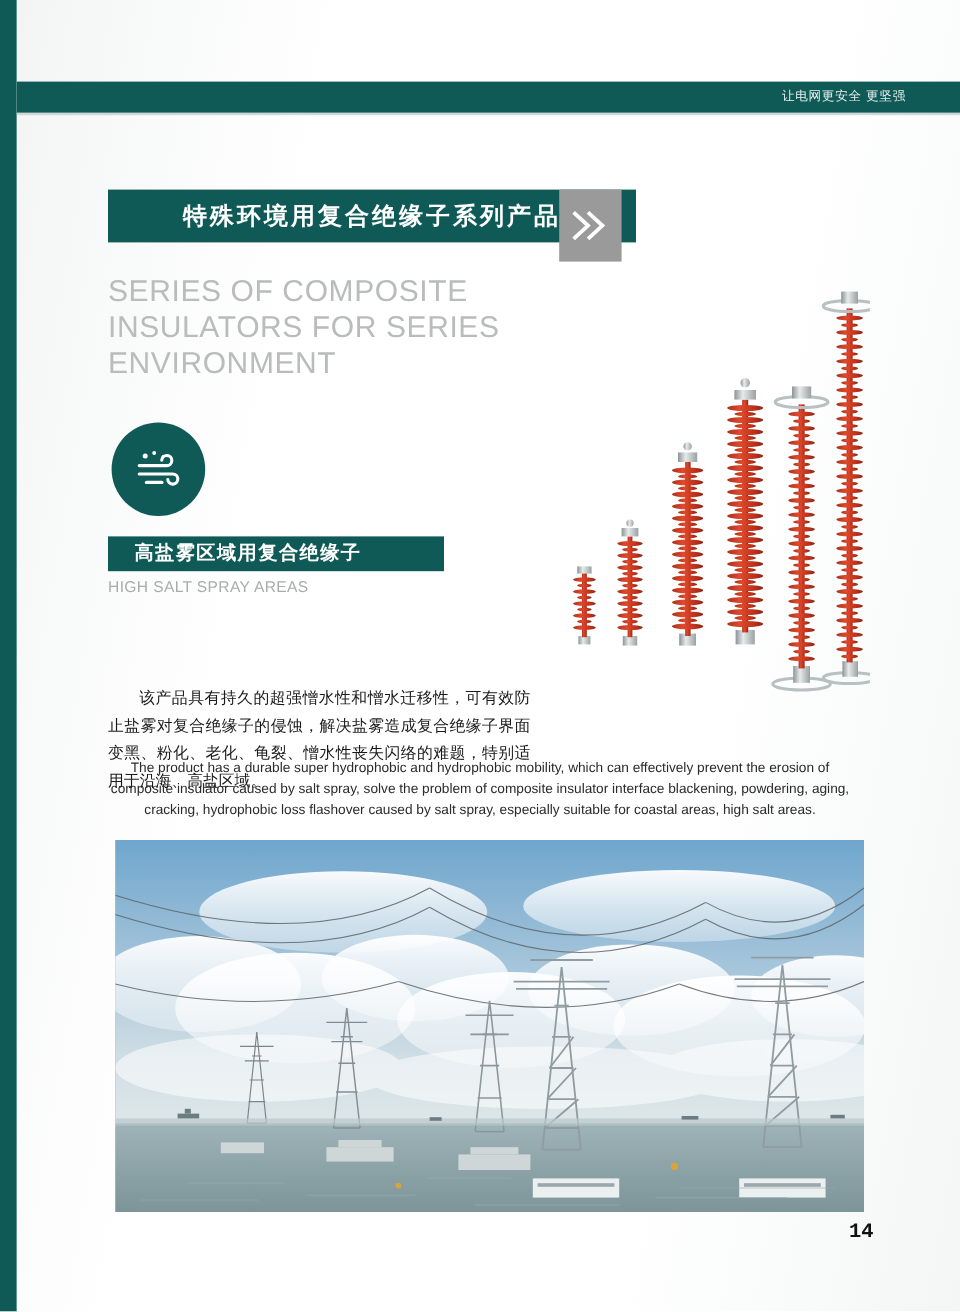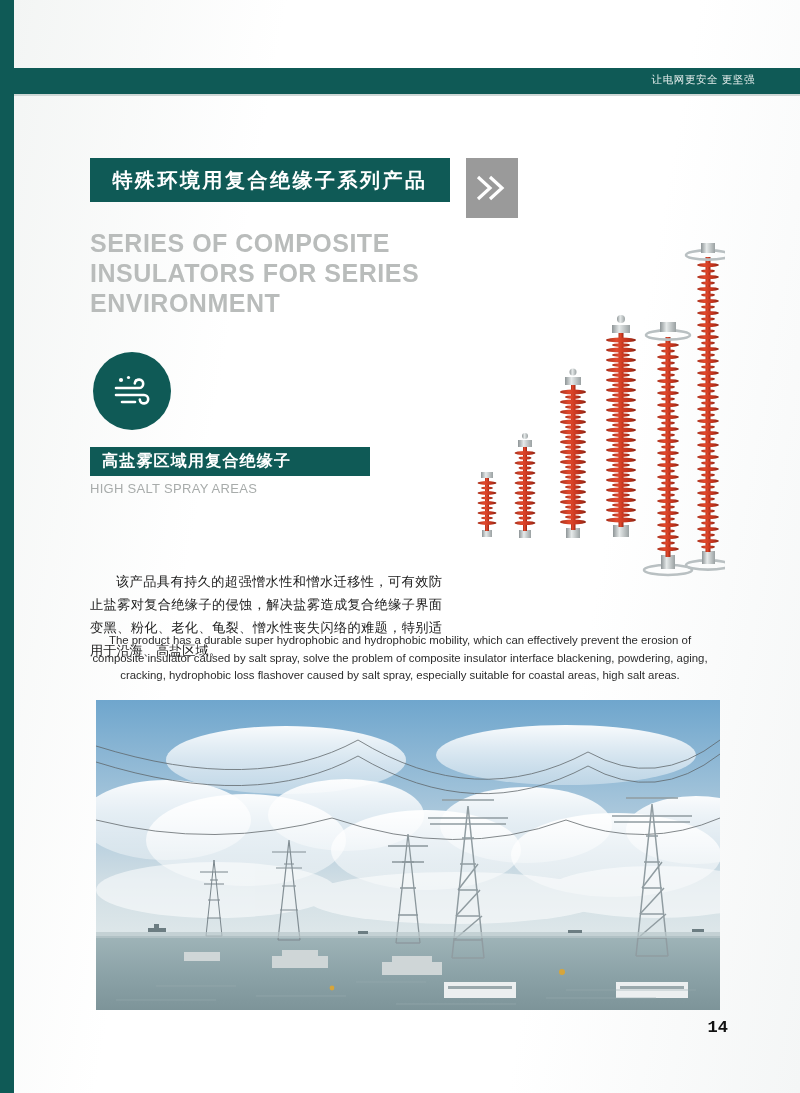--- a/index.html
+++ b/index.html
@@ -59,21 +59,21 @@
     width: 786px;
     height: 2px;
     background: #cfd8d6;
   }
 
   
   .title-cn-box {
     position: absolute;
     left: 90px;
     top: 158px;
-    width: 360px;
+    width: 440px;
     height: 44px;
     background: #0f5a56;
     display: flex;
     align-items: center;
     justify-content: center;
   }
   .title-cn {
     color: #ffffff;
     font-size: 20px;
     letter-spacing: 2.5px;
@@ -95,21 +95,21 @@
 
   .title-en {
     position: absolute;
     left: 90px;
     top: 228px;
     width: 400px;
     font-size: 25px;
     line-height: 30px;
     color: #b9bcbb;
     letter-spacing: 0.5px;
-    font-weight: bold;
+    font-weight: normal;
   }
 
   
   .wind-circle {
     position: absolute;
     left: 93px;
     top: 352px;
     width: 78px;
     height: 78px;
     border-radius: 50%;
@@ -122,21 +122,21 @@
   
   .sub-cn-box {
     position: absolute;
     left: 90px;
     top: 447px;
     width: 280px;
     height: 29px;
     background: #0f5a56;
     display: flex;
     align-items: center;
-    padding-left: 12px;
+    padding-left: 22px;
     box-sizing: border-box;
   }
   .sub-cn {
     color: #ffffff;
     font-size: 16px;
     letter-spacing: 1.2px;
     font-weight: bold;
     white-space: nowrap;
   }
   .sub-en {

